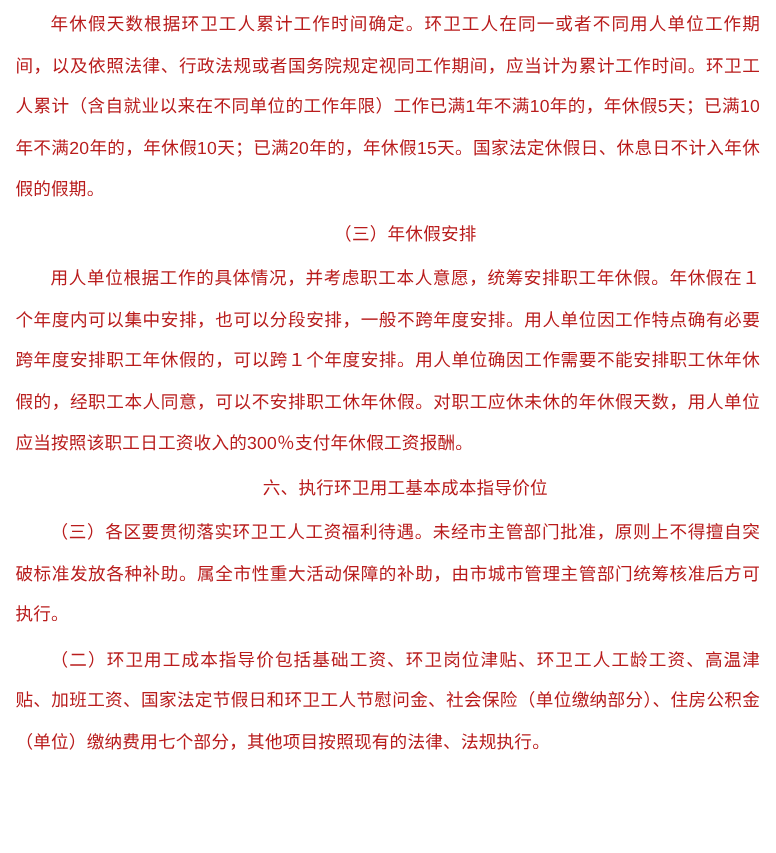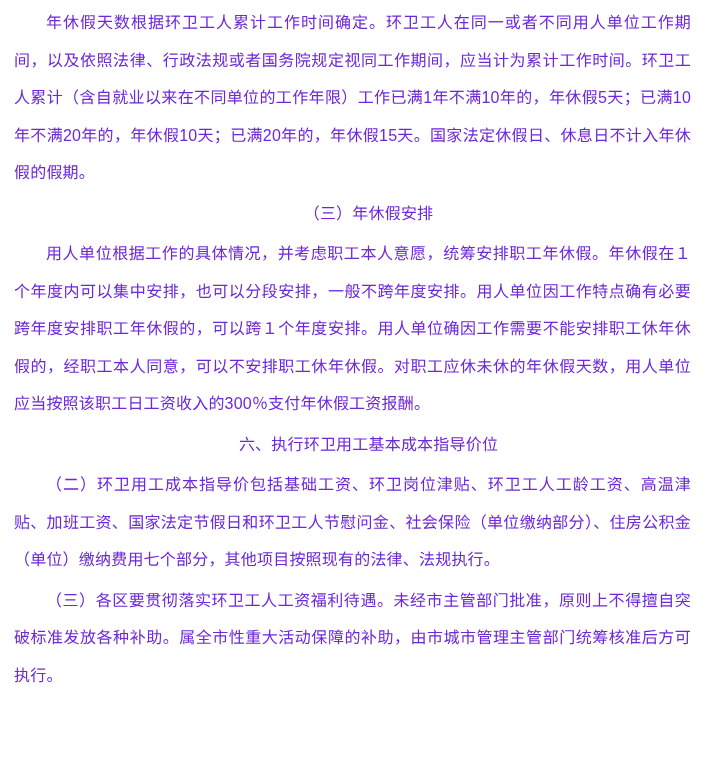--- a/index.html
+++ b/index.html
@@ -15,21 +15,21 @@
     width: 705px;
     height: 775px;
     padding: 4px 14px 0 14px;
     background: #ffffff;
     font-family: "Liberation Sans", "DejaVu Sans", sans-serif;
   }
   .doc-page p {
     margin: 0 0 3px 0;
     font-size: 16px;
     line-height: 37.5px;
-    color: #6d28d9;
+    color: #b91c1c;
     text-align: justify;
     text-justify: inter-ideograph;
     text-indent: 2em;
     letter-spacing: 0.2px;
     word-break: break-all;
   }
   .doc-page p.heading {
     text-align: center;
   }
 </style>
@@ -39,17 +39,17 @@
 <div class="doc-page">
   <p>年休假天数根据环卫工人累计工作时间确定。环卫工人在同一或者不同用人单位工作期间，以及依照法律、行政法规或者国务院规定视同工作期间，应当计为累计工作时间。环卫工人累计（含自就业以来在不同单位的工作年限）工作已满1年不满10年的，年休假5天；已满10年不满20年的，年休假10天；已满20年的，年休假15天。国家法定休假日、休息日不计入年休假的假期。</p>
 
   <p class="heading">（三）年休假安排</p>
 
   <p>用人单位根据工作的具体情况，并考虑职工本人意愿，统筹安排职工年休假。年休假在１个年度内可以集中安排，也可以分段安排，一般不跨年度安排。用人单位因工作特点确有必要跨年度安排职工年休假的，可以跨１个年度安排。用人单位确因工作需要不能安排职工休年休假的，经职工本人同意，可以不安排职工休年休假。对职工应休未休的年休假天数，用人单位应当按照该职工日工资收入的300％支付年休假工资报酬。</p>
 
   <p class="heading">六、执行环卫用工基本成本指导价位</p>
 
 
+  <p>（三）各区要贯彻落实环卫工人工资福利待遇。未经市主管部门批准，原则上不得擅自突破标准发放各种补助。属全市性重大活动保障的补助，由市城市管理主管部门统筹核准后方可执行。</p>
+
   <p>（二）环卫用工成本指导价包括基础工资、环卫岗位津贴、环卫工人工龄工资、高温津贴、加班工资、国家法定节假日和环卫工人节慰问金、社会保险（单位缴纳部分）、住房公积金（单位）缴纳费用七个部分，其他项目按照现有的法律、法规执行。</p>
-
-  <p>（三）各区要贯彻落实环卫工人工资福利待遇。未经市主管部门批准，原则上不得擅自突破标准发放各种补助。属全市性重大活动保障的补助，由市城市管理主管部门统筹核准后方可执行。</p>
 
 </div>
 
 </body></html>

